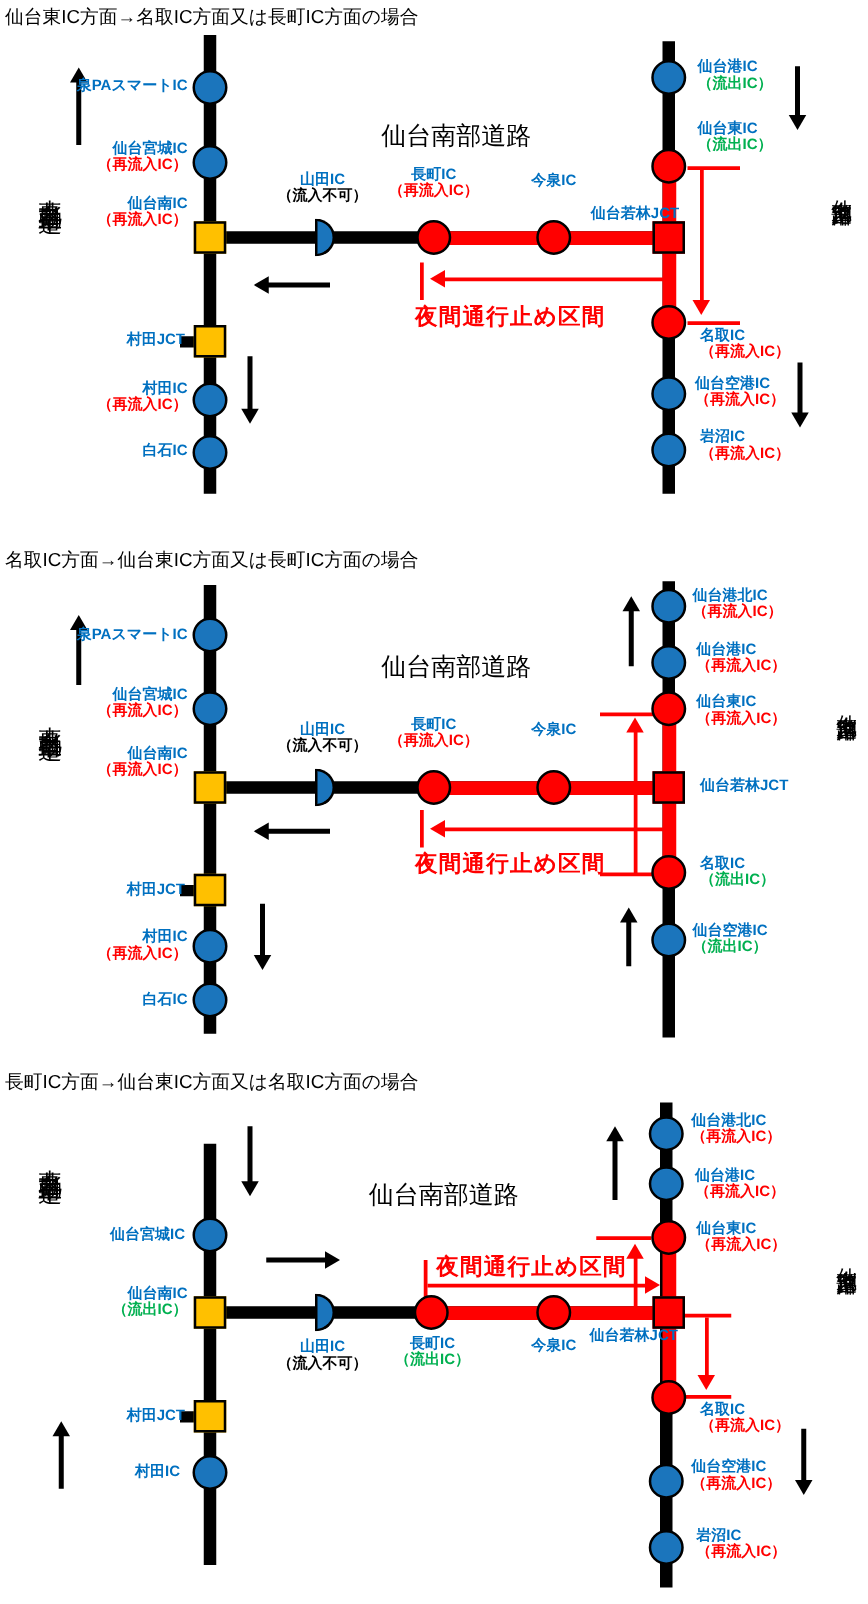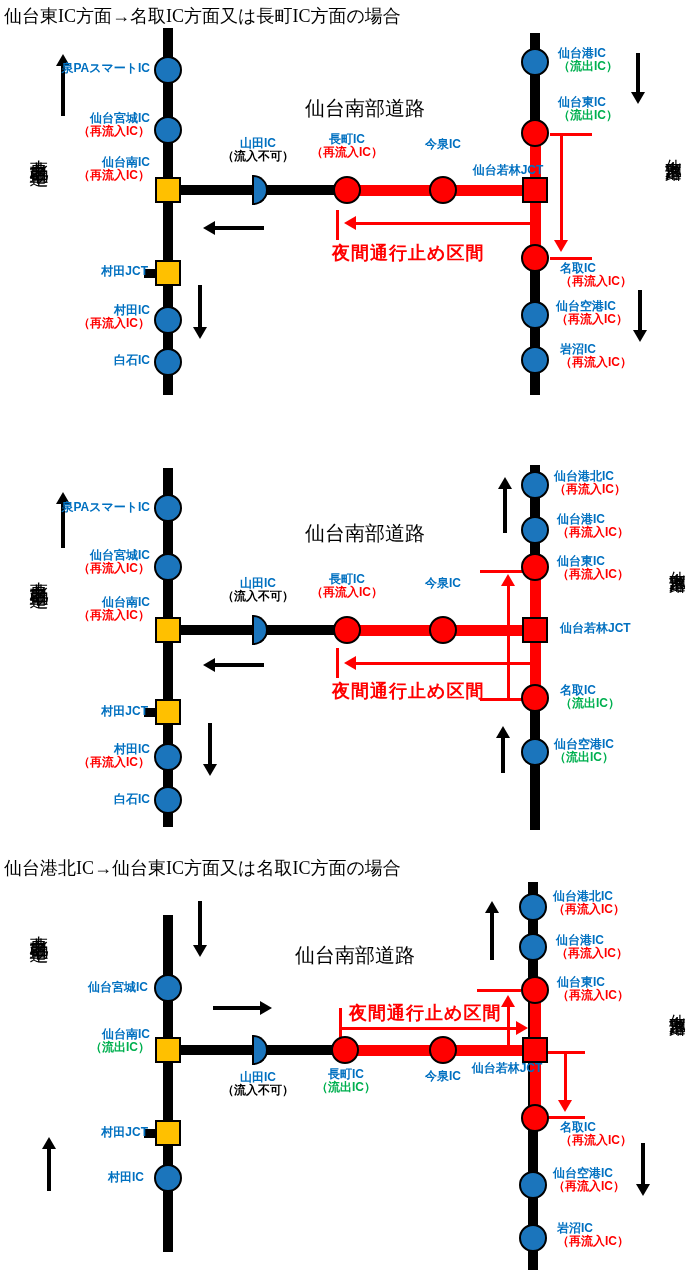--- a/index.html
+++ b/index.html
@@ -1,19 +1,19 @@
 <!DOCTYPE html>
 <html><head>
 <meta charset="utf-8">
 <style>
   html,body{margin:0;padding:0;background:#fff;}
   #stage{position:relative;width:694px;height:1283px;background:#ffffff;overflow:hidden;
          font-family:"Liberation Sans","DejaVu Sans",sans-serif;}
   #stage > div{position:absolute;}
-  .title-text{font-size:18px;color:#000;white-space:nowrap;font-family:Liberation Serif, serif;}
+  .title-text{font-size:15px;color:#000;white-space:nowrap;}
   .road-name{font-size:20px;color:#000;white-space:nowrap;}
   .road-name.vert{writing-mode:vertical-rl;text-orientation:upright;font-size:19px;letter-spacing:2px;}
   .road-name.vert.small{font-size:17px;letter-spacing:1px;}
   .ic-label{font-size:12px;font-weight:bold;line-height:13px;white-space:nowrap;}
   .ic-label.right{text-align:right;}
   .ic-label.center{text-align:center;}
   .closure-label{font-size:18px;font-weight:bold;color:#ff0000;letter-spacing:1px;white-space:nowrap;}
   .seg{position:absolute;}
   .ah{position:absolute;width:0;height:0;}
   .node-circle{box-sizing:border-box;width:28px;height:28px;border:2px solid #000;border-radius:50%;}
@@ -115,20 +115,21 @@
     </div>
     <div class="ic-label left" style="top: 300px; left: 556px;">
       <div style="color: rgb(0, 112, 192);">仙台空港IC</div>
       <div style="color: rgb(255, 0, 0);">（再流入IC）</div>
     </div>
     <div class="ic-label left" style="top: 343px; left: 560px;">
       <div style="color: rgb(0, 112, 192);">岩沼IC</div>
       <div style="color: rgb(255, 0, 0);">（再流入IC）</div>
     </div>
     <div class="closure-label" style="left: 332px; top: 241px;">夜間通行止め区間</div>
+    <div class="title-text" style="left: 4px; top: 439px;">名取IC方面→仙台東IC方面又は長町IC方面の場合</div>
     <div class="road-name vert" style="left: 26px; top: 566px;">東北自動車道</div>
     <div class="road-name vert small" style="left: 666px; top: 558px;">仙台東部道路</div>
     <div class="road-name" style="left: 305px; top: 520px;">仙台南部道路</div>
     <div class="seg" style="left: 163px; top: 468px; width: 10px; height: 359px; background: rgb(0, 0, 0);"></div>
     <div class="seg" style="left: 530px; top: 465px; width: 10px; height: 365px; background: rgb(0, 0, 0);"></div>
     <div class="seg" style="left: 168px; top: 625px; width: 367px; height: 10px; background: rgb(0, 0, 0);"></div>
     <div class="seg" style="left: 144px; top: 707.5px; width: 13px; height: 9px; background: rgb(0, 0, 0);"></div>
     <div class="seg" style="left: 347px; top: 624.5px; width: 193px; height: 11px; background: rgb(255, 0, 0);"></div>
     <div class="seg" style="left: 529.5px; top: 565px; width: 11px; height: 134px; background: rgb(255, 0, 0);"></div>
     <div class="seg" style="left: 480px; top: 569.5px; width: 43px; height: 3px; background: rgb(255, 0, 0);"></div>
@@ -212,21 +213,21 @@
     </div>
     <div class="ic-label left" style="top: 684px; left: 560px;">
       <div style="color: rgb(0, 112, 192);">名取IC</div>
       <div style="color: rgb(0, 176, 80);">（流出IC）</div>
     </div>
     <div class="ic-label left" style="top: 738px; left: 554px;">
       <div style="color: rgb(0, 112, 192);">仙台空港IC</div>
       <div style="color: rgb(0, 176, 80);">（流出IC）</div>
     </div>
     <div class="closure-label" style="left: 332px; top: 679px;">夜間通行止め区間</div>
-    <div class="title-text" style="left: 4px; top: 856px;">仙台港北IC→仙台東IC方面又は名取IC方面の場合</div>
+    <div class="title-text" style="left: 4px; top: 856px;">長町IC方面→仙台東IC方面又は名取IC方面の場合</div>
     <div class="road-name vert" style="left: 26px; top: 920px;">東北自動車道</div>
     <div class="road-name vert small" style="left: 666px; top: 1001px;">仙台東部道路</div>
     <div class="road-name" style="left: 295px; top: 942px;">仙台南部道路</div>
     <div class="seg" style="left: 163px; top: 915px; width: 10px; height: 337px; background: rgb(0, 0, 0);"></div>
     <div class="seg" style="left: 528px; top: 882px; width: 10px; height: 388px; background: rgb(0, 0, 0);"></div>
     <div class="seg" style="left: 168px; top: 1045px; width: 367px; height: 10px; background: rgb(0, 0, 0);"></div>
     <div class="seg" style="left: 144px; top: 1128.5px; width: 13px; height: 9px; background: rgb(0, 0, 0);"></div>
     <div class="seg" style="left: 345px; top: 1044.5px; width: 195px; height: 11px; background: rgb(255, 0, 0);"></div>
     <div class="seg" style="left: 529.5px; top: 988px; width: 11px; height: 131px; background: rgb(255, 0, 0);"></div>
     <div class="seg" style="left: 477px; top: 988.5px; width: 44px; height: 3px; background: rgb(255, 0, 0);"></div>

